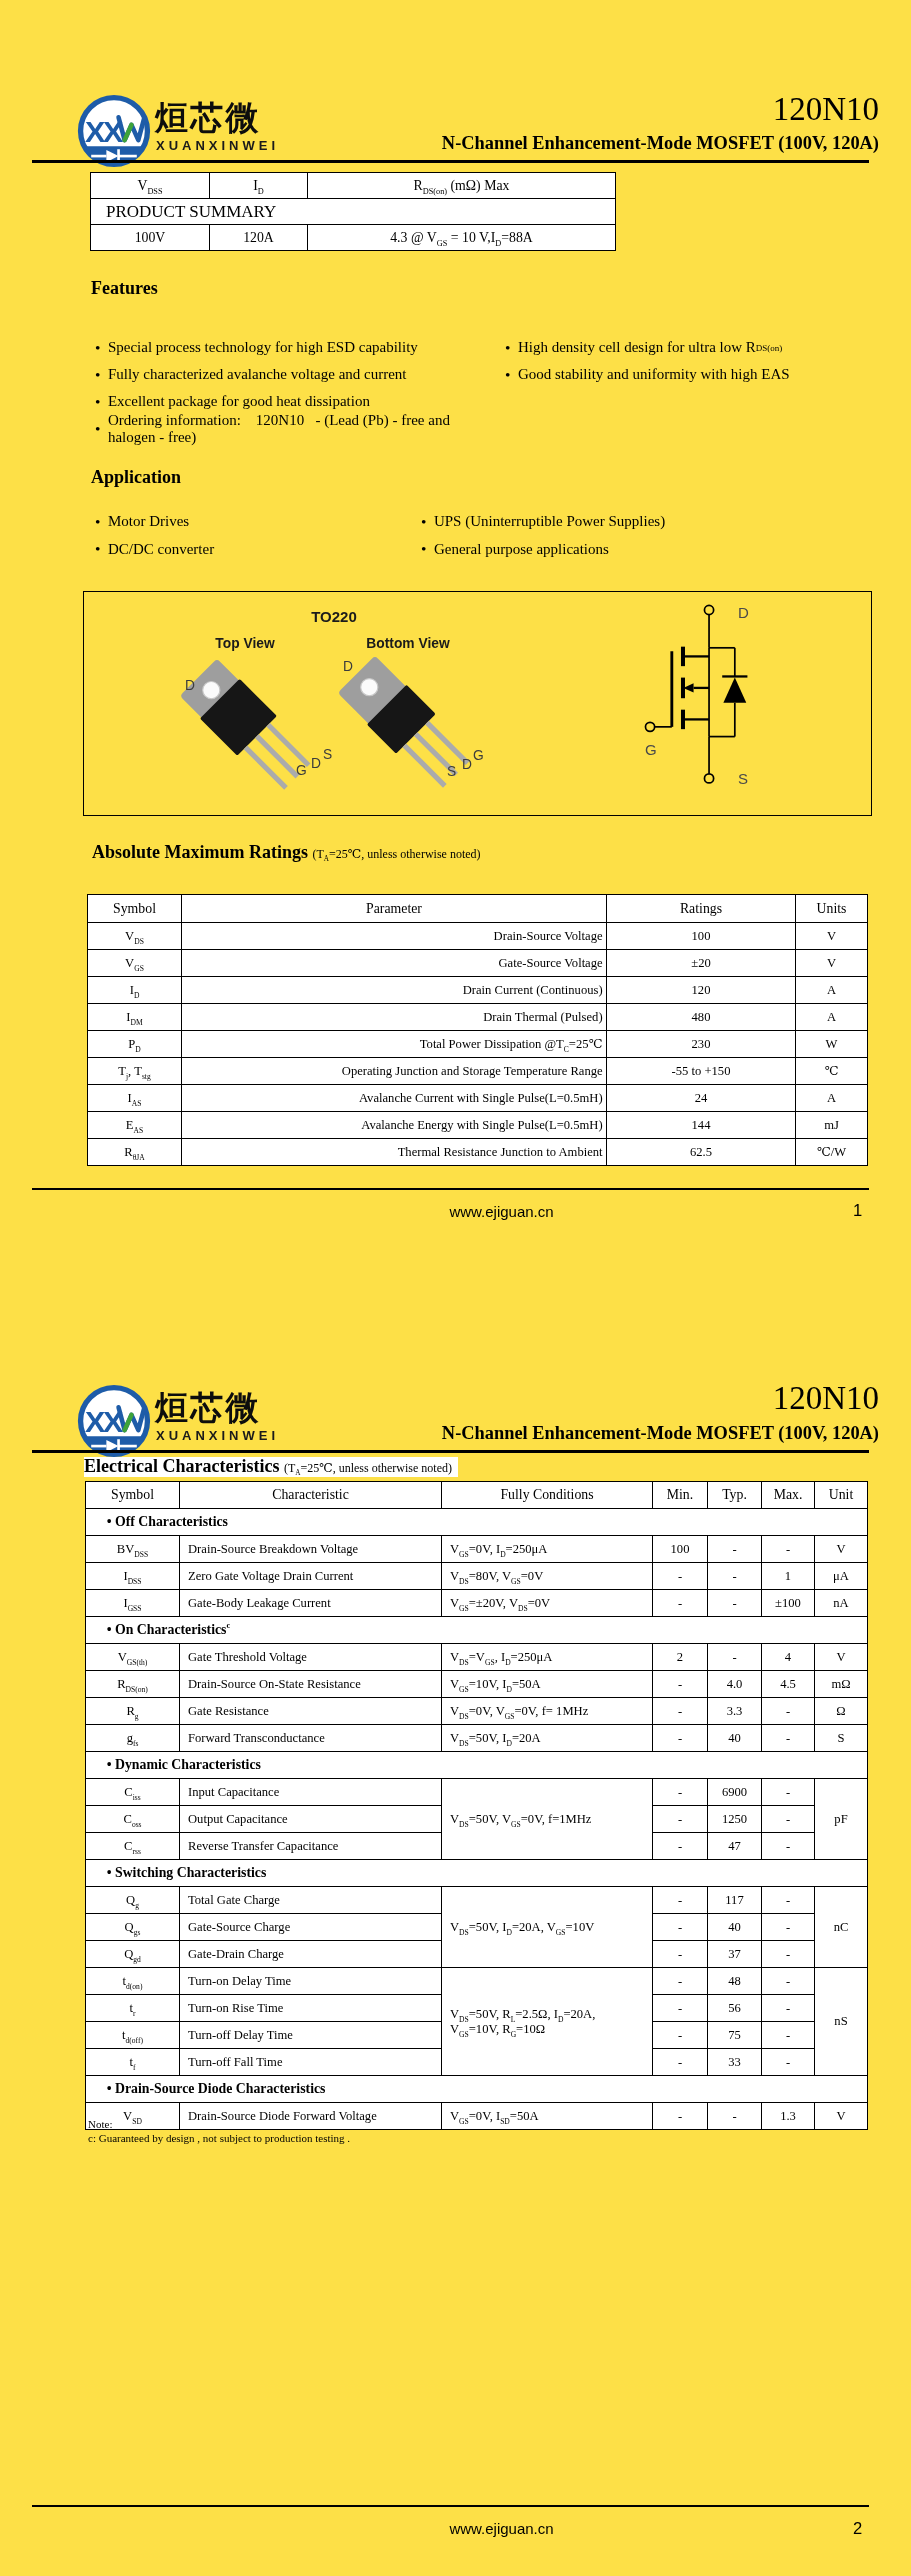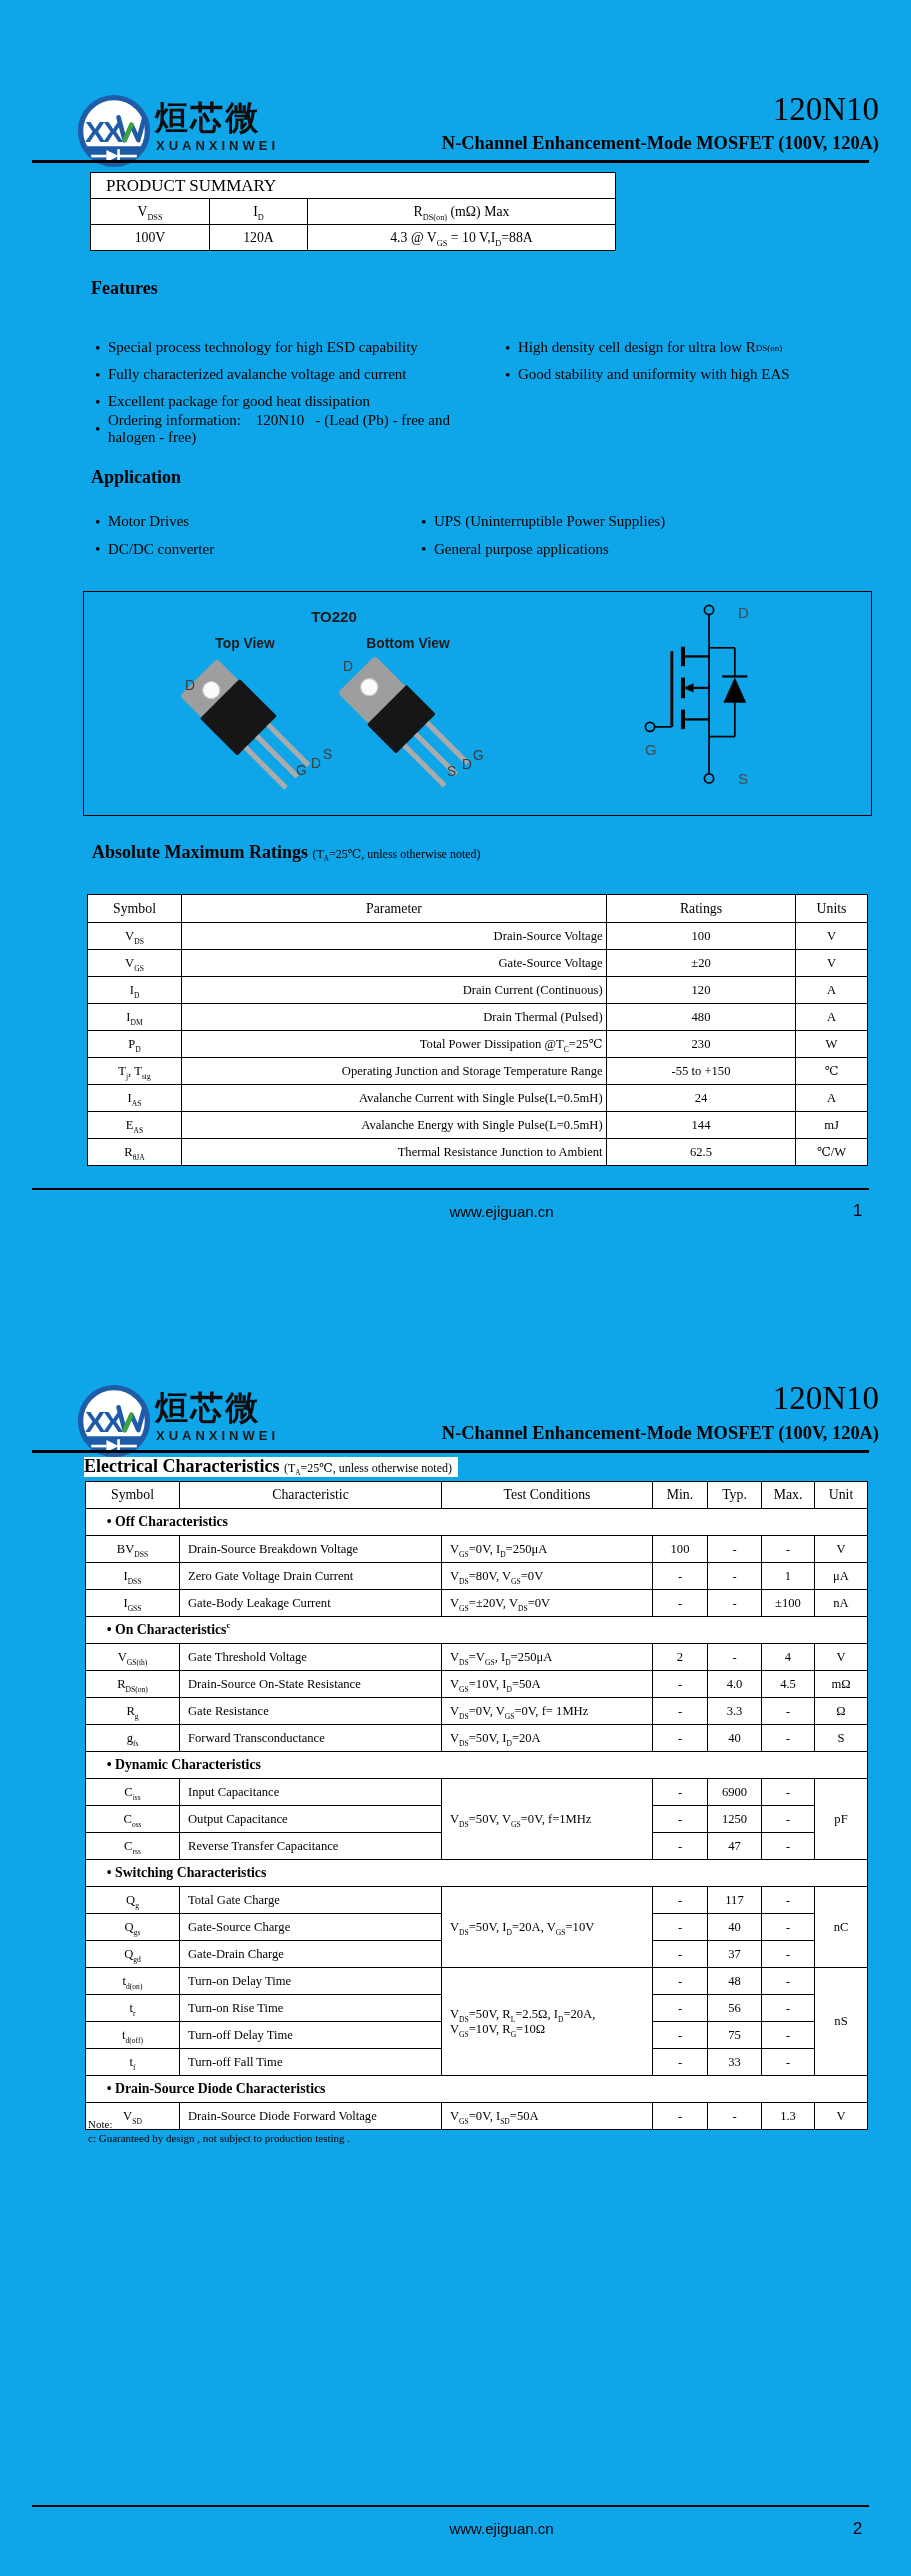--- a/index.html
+++ b/index.html
@@ -1,16 +1,16 @@
 <!DOCTYPE html>
 <html style="font-size:9.2px"><head>
 <meta charset="utf-8">
 <style>
   html,body{margin:0;padding:0;background:#888;}
-  .doc{position:relative;width:911px;height:2576px;background:#0ea5e9;
+  .doc{position:relative;width:911px;height:2576px;background:#fde047;
        font-family:"Liberation Serif","DejaVu Serif","DejaVu Sans",serif;color:#000;overflow:hidden;}
   .abs{position:absolute;}
   sub{font-size:60%;line-height:0;}
   sup{font-size:60%;line-height:0;}
 
   
   .logo-cn{font-size:33px;font-weight:bold;letter-spacing:2.3px;color:#0d0d0d;
            font-family:"DejaVu Sans","Liberation Sans",sans-serif;line-height:1;}
   .logo-en{font-size:13px;font-weight:bold;letter-spacing:4px;color:#1a1a1a;
            font-family:"Liberation Sans","DejaVu Sans",sans-serif;line-height:1;}
@@ -83,26 +83,26 @@
   <div class="abs rule" style="top:160px;"></div>
 
   <table class="abs dtab ps" style="left:90px;top:172px;width:526px;">
     <colgroup>
         <col style="width:119px">
         <col style="width:98px">
         <col>
       </colgroup>
     <tbody>
         <tr>
-          <td class="ps-title" colspan="3">PRODUCT SUMMARY</td>
-        </tr>
-        <tr>
           <td>V<sub>DSS</sub></td>
           <td>I<sub>D</sub></td>
           <td>R<sub>DS(on)</sub> (mΩ) Max</td>
+        </tr>
+        <tr>
+          <td class="ps-title" colspan="3">PRODUCT SUMMARY</td>
         </tr>
         <tr>
           <td>100V</td>
           <td>120A</td>
           <td>4.3 @ V<sub>GS</sub> = 10 V,I<sub>D</sub>=88A</td>
         </tr>
       </tbody>
   </table>
 
   <div class="abs h-sec" style="left:91px;top:279px;">Features</div>
@@ -299,21 +299,21 @@
         <col style="width:211px">
         <col style="width:55px">
         <col style="width:54px">
         <col style="width:53px">
         <col>
       </colgroup>
     <tbody>
         <tr>
           <th>Symbol</th>
           <th>Characteristic</th>
-          <th>Test Conditions</th>
+          <th>Fully Conditions</th>
           <th>Min.</th>
           <th>Typ.</th>
           <th>Max.</th>
           <th>Unit</th>
         </tr>
         <tr>
           <td class="cell-section" colspan="7">• Off Characteristics</td>
         </tr>
         <tr>
           <td class="cell-symbol">BV<sub>DSS</sub></td>

